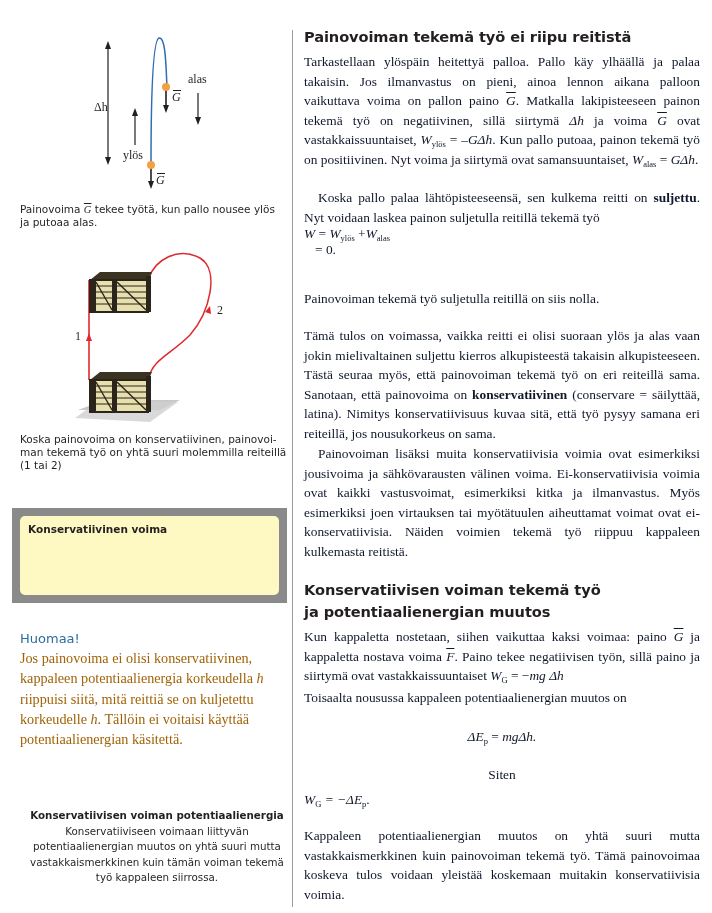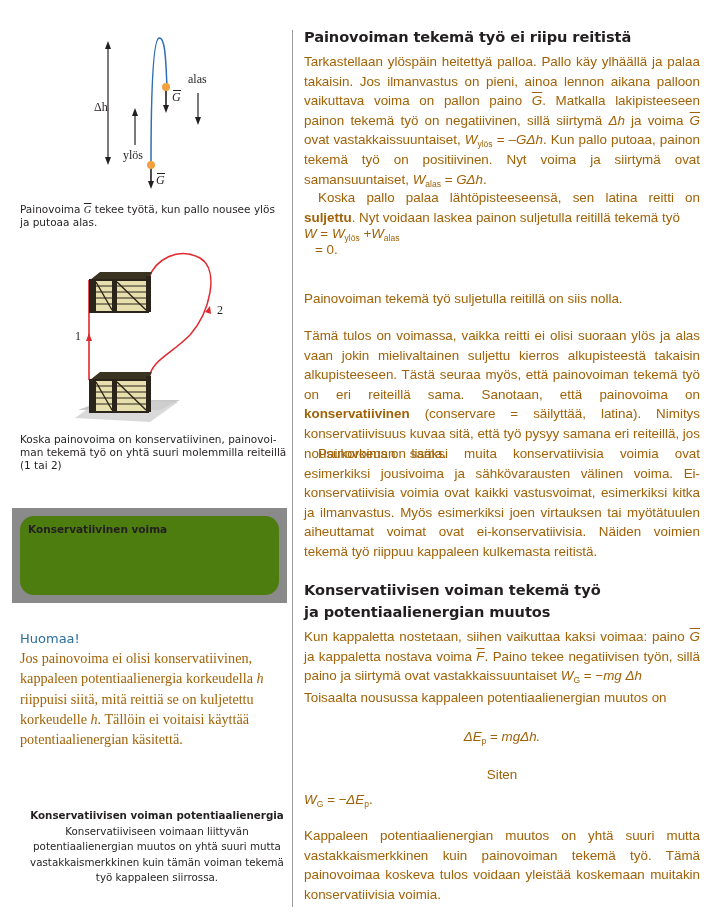--- a/index.html
+++ b/index.html
@@ -26,41 +26,41 @@
   .cap1 .gi { font-style: italic; font-family: "Liberation Serif", serif; text-decoration: overline; }
 
   .fig2 { position: absolute; left: 60px; top: 250px; width: 180px; height: 180px; }
   .fig2 .num { position: absolute; font-family: "Liberation Serif", serif; font-size: 12px; color: #231f20; }
   .fig2 .n1 { left: 15px; top: 79px; }
   .fig2 .n2 { left: 157px; top: 53px; }
 
   .cap2 { top: 433px; width: 268px; }
 
   .defbox { position: absolute; left: 12px; top: 508px; width: 275px; height: 95px; background: #8a8a8a; }
-  .defbox .inner { position: absolute; left: 8px; top: 8px; right: 8px; bottom: 8px; background: #4d7c0f; border-radius: 14px; padding: 6px 0 0 8px; font-size: 10.5px; line-height: 14px; }
+  .defbox .inner { position: absolute; left: 8px; top: 8px; right: 8px; bottom: 8px; background: #fef9c3; border-radius: 5px; padding: 6px 0 0 8px; font-size: 10.5px; line-height: 14px; }
   .defbox .title { font-weight: bold; }
 
   .note { position: absolute; left: 20px; top: 630px; width: 270px; }
   .note .title { font-family: "DejaVu Sans", sans-serif; color: #2c6e9e; font-size: 13px; line-height: 18px; }
   .note .body { font-family: "Liberation Serif", serif; font-size: 14.2px; line-height: 20.3px; color: #a16207; }
   .note .body i { font-style: italic; }
 
   .summary { position: absolute; left: 27px; top: 808px; width: 260px; font-size: 10.3px; line-height: 15.6px; text-align: center; }
   .summary .title { font-weight: bold; }
 
   
   .divider { position: absolute; left: 292px; top: 30px; width: 1px; height: 877px; background: #9a9a9a; }
 
   
   .right { position: absolute; left: 304px; top: 0; width: 396px; }
   .h { position: absolute; left: 0; font-family: "DejaVu Sans", sans-serif; font-weight: bold; color: #231f20; }
   .h1 { top: 28px; font-size: 14.6px; letter-spacing: -0.1px; }
   .h2 { top: 579px; font-size: 14.6px; line-height: 22px; letter-spacing: -0.1px; }
 
-  .p { position: absolute; left: 0; width: 396px; font-family: Liberation Sans, sans-serif; font-size: 13.4px; line-height: 19.6px; text-align: justify; color: #a16207; }
+  .p { position: absolute; left: 0; width: 396px; font-family: Liberation Serif, serif; font-size: 13.4px; line-height: 19.6px; text-align: justify; color: #0f172a; }
   .p i { font-style: italic; }
   .p b { font-weight: bold; }
   .p sub { font-size: 8.5px; vertical-align: -3px; line-height: 0; }
   .ov { text-decoration: overline; font-style: italic; }
   .indent { text-indent: 14px; }
 
   .p1 { top: 52px; }
   .p2 { top: 188px; }
   .eq1 { top: 226px; text-align: left; line-height: 16.2px; }
   .eq1 .row { display: block; white-space: nowrap; }
@@ -176,21 +176,21 @@
 </div>
 
 <div class="divider"></div>
 
 <div class="right">
 
   <div class="h h1">Painovoiman tekemä työ ei riipu reitistä</div>
 
   <div class="p p1"><span>Tarkastellaan ylöspäin heitettyä palloa. Pallo käy ylhäällä ja palaa takaisin. Jos ilmanvastus on pieni, ainoa lennon aikana palloon vaikuttava voima on pallon paino </span><span class="ov">G</span><span>. Matkalla lakipisteeseen painon tekemä työ on negatiivinen, sillä siirtymä </span><i>Δh</i><span> ja voima </span><span class="ov">G</span><span> ovat vastakkaissuuntaiset, </span><i>W</i><sub>ylös</sub><span> = –</span><i>GΔh</i><span>. Kun pallo putoaa, painon tekemä työ on positiivinen. Nyt voima ja siirtymä ovat samansuuntaiset, </span><i>W</i><sub>alas</sub><span> = </span><i>GΔh</i><span>.</span></div>
 
-  <div class="p p2 indent"><span>Koska pallo palaa lähtöpisteeseensä, sen latina reitti on </span><b>suljettu</b><span>. Nyt voidaan laskea painon suljetulla reitillä tekemä työ</span></div>
+  <div class="p p2 indent"><span>Koska pallo palaa lähtöpisteeseensä, sen kulkema reitti on </span><b>suljettu</b><span>. Nyt voidaan laskea painon suljetulla reitillä tekemä työ</span></div>
 
   <div class="p eq1">
     <span class="row"><i>W</i><span> = </span><i>W</i><sub>ylös</sub><span> +</span><i>W</i><sub>alas</sub></span>
     <span class="row cont">= 0.</span>
   </div>
 
   <div class="p p3">Painovoiman tekemä työ suljetulla reitillä on siis nolla.</div>
 
   <div class="p p4"><span>Tämä tulos on voimassa, vaikka reitti ei olisi suoraan ylös ja alas vaan jokin mielivaltainen suljettu kierros alkupisteestä takaisin alkupisteeseen. Tästä seuraa myös, että painovoiman tekemä työ on eri reiteillä sama. Sanotaan, että painovoima on </span><b>konservatiivinen</b><span> (conservare = säilyttää, latina). Nimitys konservatiivisuus kuvaa sitä, että työ pysyy samana eri reiteillä, jos nousukorkeus on sama.</span></div>
 

